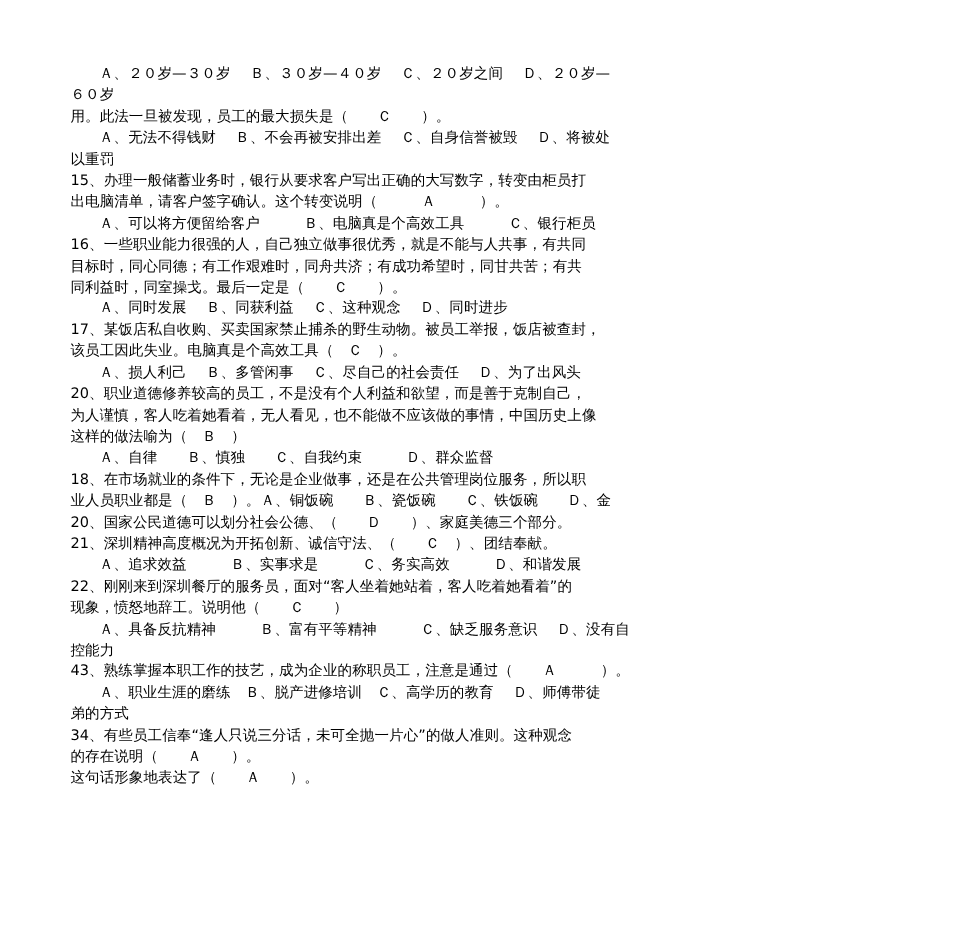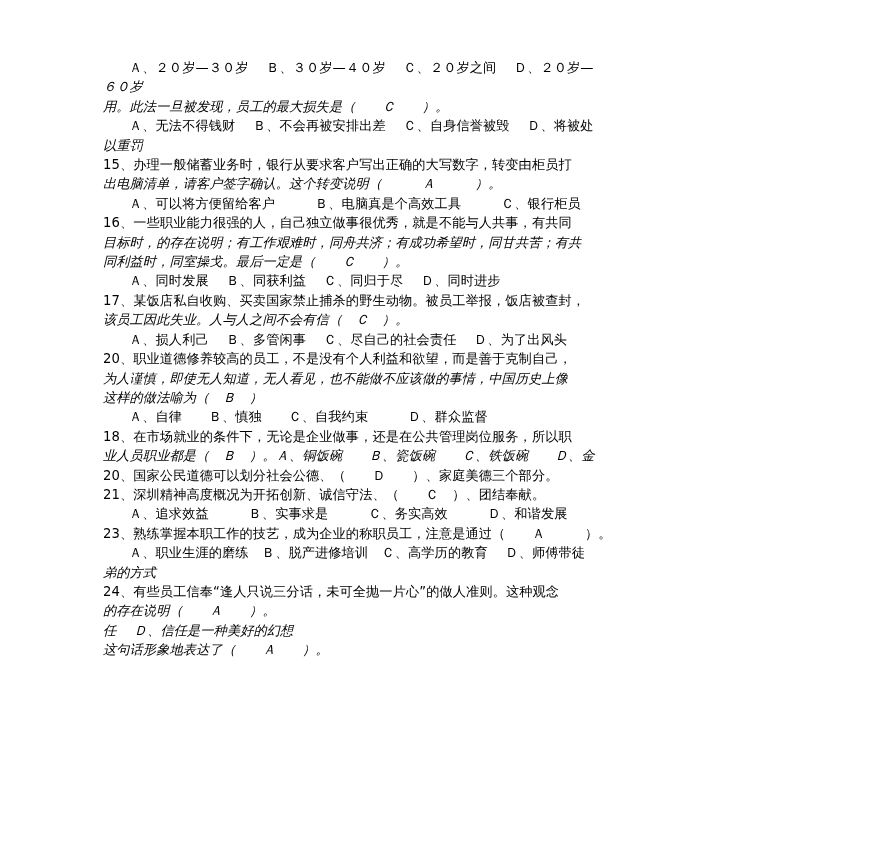--- a/index.html
+++ b/index.html
@@ -11,21 +11,21 @@
     width: 870px;
     height: 842px;
     font-family: "DejaVu Sans", sans-serif;
     color: #000000;
   }
   #page {
     position: relative;
     width: 870px;
     height: 842px;
     box-sizing: border-box;
-    padding: 58px 96px 0 103px;
+    padding: 58px 96px 0 64px;
   }
   .doc-body {
     font-size: 13.2px;
     line-height: 1.47;
     letter-spacing: 0.1px;
   }
   .q {
     margin: 0;
     padding: 0;
     text-align: justify;
@@ -35,21 +35,20 @@
     display: block;
     text-indent: 0;
   }
   .q .opts {
     display: block;
     text-indent: 26px;
   }
   .cont {
     display: block;
     text-indent: 0;
-    font-style: italic;
   }
 </style>
 </head>
 <body>
 
 <div id="page">
   <div class="doc-body">
 
     <div class="q">
       <span class="opts">Ａ、２０岁—３０岁　 Ｂ、３０岁—４０岁　 Ｃ、２０岁之间　 Ｄ、２０岁—</span>
@@ -63,63 +62,68 @@
     </div>
 
     <div class="q">
       <span class="stem">15、办理一般储蓄业务时，银行从要求客户写出正确的大写数字，转变由柜员打</span>
       <span class="cont">出电脑清单，请客户签字确认。这个转变说明（　　　Ａ　　　）。</span>
       <span class="opts">Ａ、可以将方便留给客户　　　Ｂ、电脑真是个高效工具　　　Ｃ、银行柜员</span>
     </div>
 
     <div class="q">
       <span class="stem">16、一些职业能力很强的人，自己独立做事很优秀，就是不能与人共事，有共同</span>
-      <span class="cont">目标时，的存在说明；有工作艰难时，同舟共济；有成功希望时，同甘共苦；有共</span>
+      <span class="cont">目标时，同心同德；有工作艰难时，同舟共济；有成功希望时，同甘共苦；有共</span>
       <span class="cont">同利益时，同室操戈。最后一定是（　　Ｃ　　）。</span>
-      <span class="opts">Ａ、同时发展　 Ｂ、同获利益　 Ｃ、同归于尽　 Ｄ、同时进步</span>
+      <span class="opts">Ａ、同时发展　 Ｂ、同获利益　 Ｃ、这种观念　 Ｄ、同时进步</span>
     </div>
 
     <div class="q">
       <span class="stem">17、某饭店私自收购、买卖国家禁止捕杀的野生动物。被员工举报，饭店被查封，</span>
-      <span class="cont">该员工因此失业。人与人之间不会有信（　Ｃ　）。</span>
+      <span class="cont">该员工因此失业。电脑真是个高效工具（　Ｃ　）。</span>
       <span class="opts">Ａ、损人利己　 Ｂ、多管闲事　 Ｃ、尽自己的社会责任　 Ｄ、为了出风头</span>
     </div>
 
     <div class="q">
       <span class="stem">20、职业道德修养较高的员工，不是没有个人利益和欲望，而是善于克制自己，</span>
-      <span class="cont">为人谨慎，即使无人知道，无人看见，也不能做不应该做的事情，中国历史上像</span>
+      <span class="cont">为人谨慎，客人吃着她看着，无人看见，也不能做不应该做的事情，中国历史上像</span>
       <span class="cont">这样的做法喻为（　Ｂ　）</span>
       <span class="opts">Ａ、自律　　Ｂ、慎独　　Ｃ、自我约束　　　Ｄ、群众监督</span>
     </div>
 
     <div class="q">
       <span class="stem">18、在市场就业的条件下，无论是企业做事，还是在公共管理岗位服务，所以职</span>
       <span class="cont">业人员职业都是（　Ｂ　）。Ａ、铜饭碗　　Ｂ、瓷饭碗　　Ｃ、铁饭碗　　Ｄ、金</span>
     </div>
 
     <div class="q">
       <span class="stem">20、国家公民道德可以划分社会公德、（　　Ｄ　　）、家庭美德三个部分。</span>
     </div>
 
     <div class="q">
       <span class="stem">21、深圳精神高度概况为开拓创新、诚信守法、（　　Ｃ　）、团结奉献。</span>
       <span class="opts">Ａ、追求效益　　　Ｂ、实事求是　　　Ｃ、务实高效　　　Ｄ、和谐发展</span>
     </div>
 
+    <div class="q">
+      <span class="stem">22、刚刚来到深圳餐厅的服务员，面对“客人坐着她站着，客人吃着她看着”的</span>
+      <span class="cont">现象，愤怒地辞工。说明他（　　Ｃ　　）</span>
+      <span class="opts">Ａ、具备反抗精神　　　Ｂ、富有平等精神　　　Ｃ、缺乏服务意识　 Ｄ、没有自</span>
+      <span class="cont">控能力</span>
+    </div>
 
     <div class="q">
-      <span class="stem">23、熟练掌握本职工作的技艺，成为企业的称职员工，注意是通过（　　Ａ　　　）。</span>
+      <span class="stem">43、熟练掌握本职工作的技艺，成为企业的称职员工，注意是通过（　　Ａ　　　）。</span>
       <span class="opts">Ａ、职业生涯的磨练　Ｂ、脱产进修培训　Ｃ、高学历的教育　 Ｄ、师傅带徒</span>
       <span class="cont">弟的方式</span>
     </div>
 
     <div class="q">
-      <span class="stem">24、有些员工信奉“逢人只说三分话，未可全抛一片心”的做人准则。这种观念</span>
+      <span class="stem">34、有些员工信奉“逢人只说三分话，未可全抛一片心”的做人准则。这种观念</span>
       <span class="cont">的存在说明（　　Ａ　　）。</span>
-      <span class="cont">任　 Ｄ、信任是一种美好的幻想</span>
     </div>
 
     <div class="q">
       <span class="cont">这句话形象地表达了（　　Ａ　　）。</span>
 
     </div>
 
   </div>
 </div>
 

